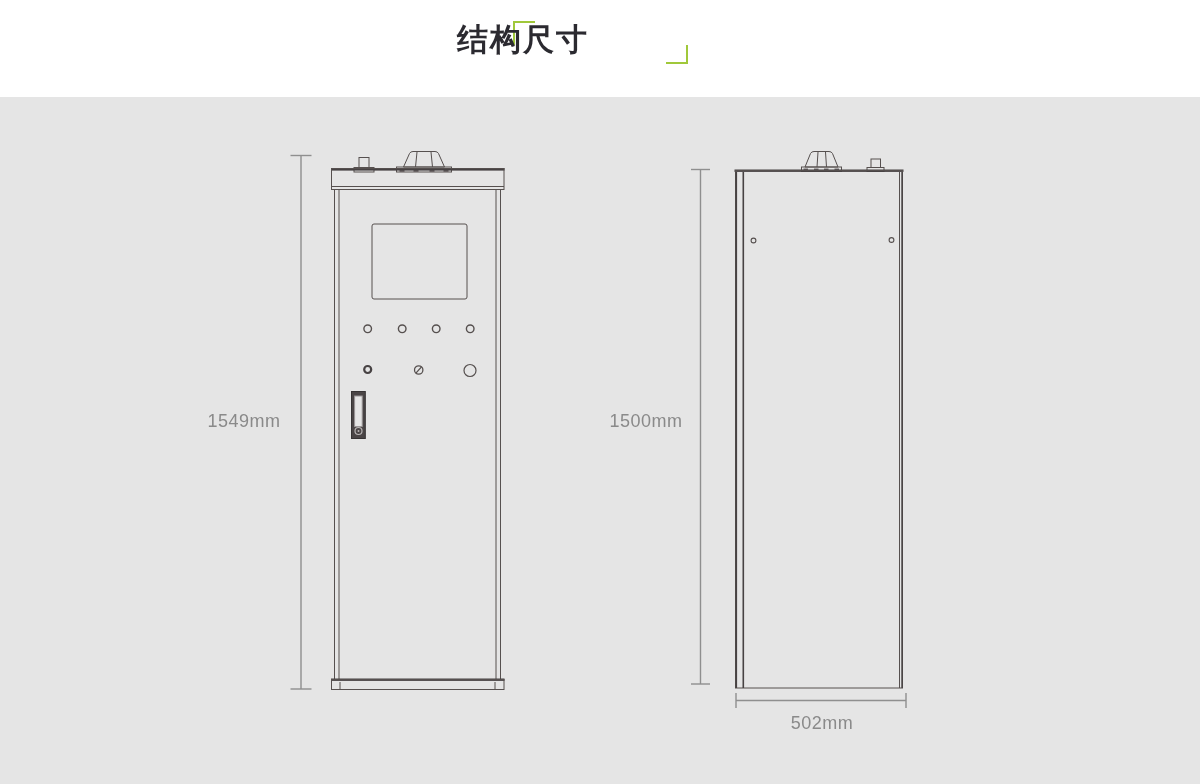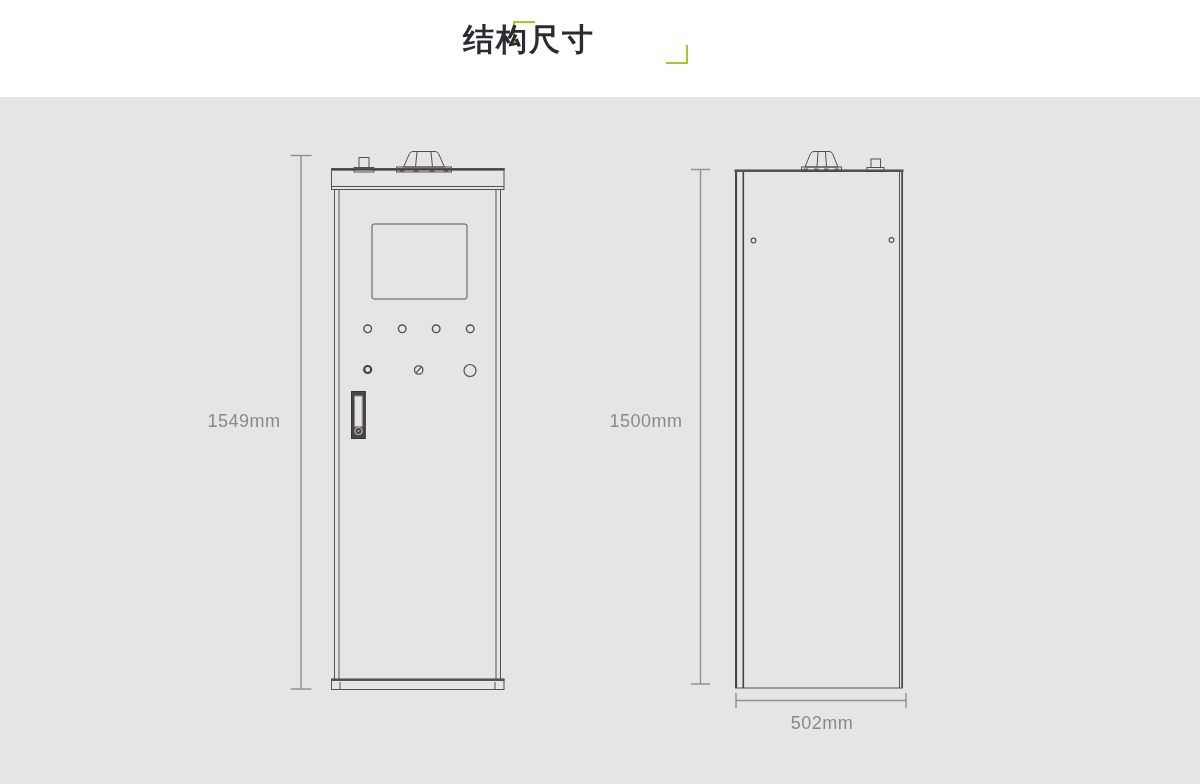--- a/index.html
+++ b/index.html
@@ -27,21 +27,21 @@
   .header {
     position: absolute;
     left: 0;
     top: 0;
     width: 1200px;
     height: 97px;
     background: #ffffff;
   }
   .page-title {
     position: absolute;
-    left: 14px;
+    left: 8px;
     top: 22px;
     width: 1030px;
     text-align: center;
     font-size: 31px;
     font-weight: bold;
     letter-spacing: 2px;
     color: #2b2a30;
     margin: 0;
     line-height: 36px;
   }

